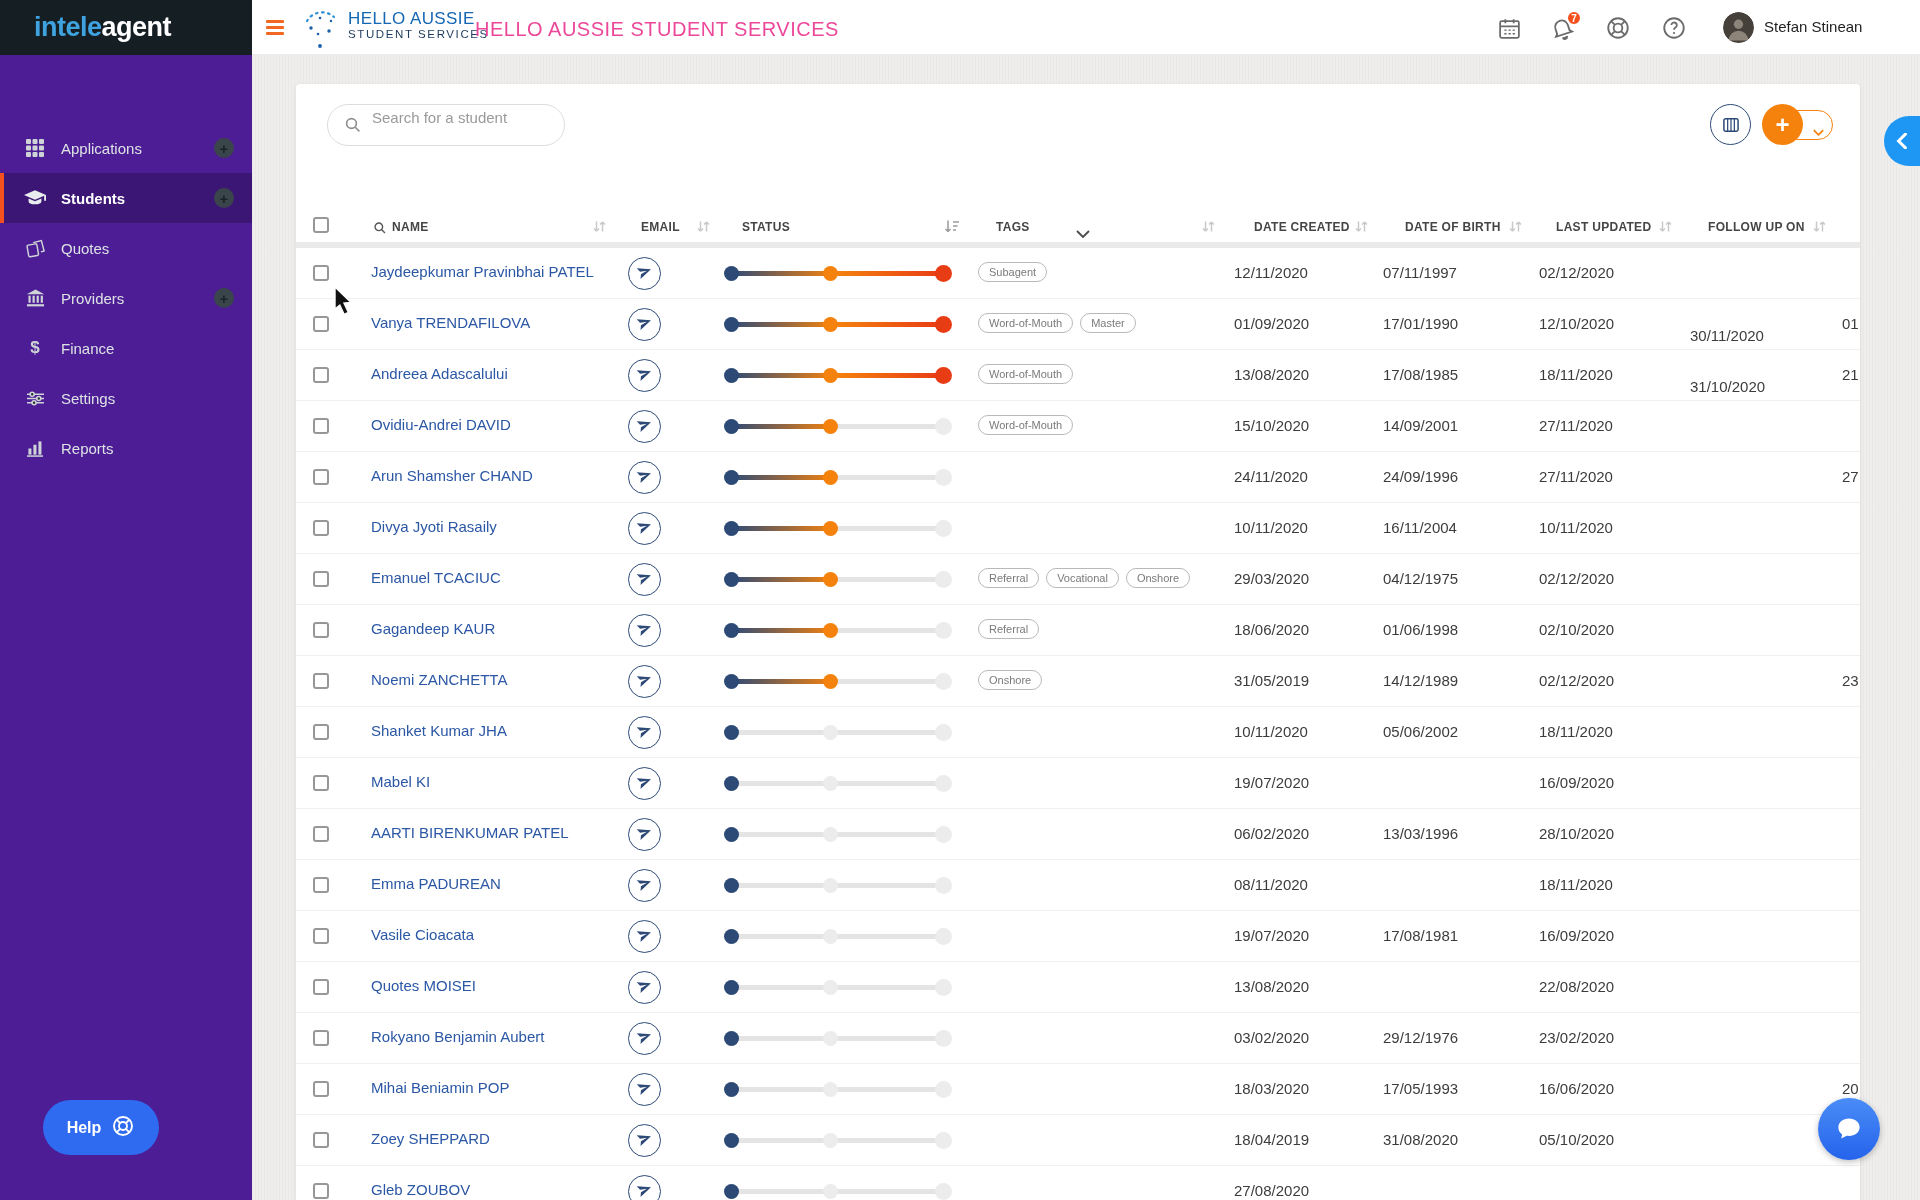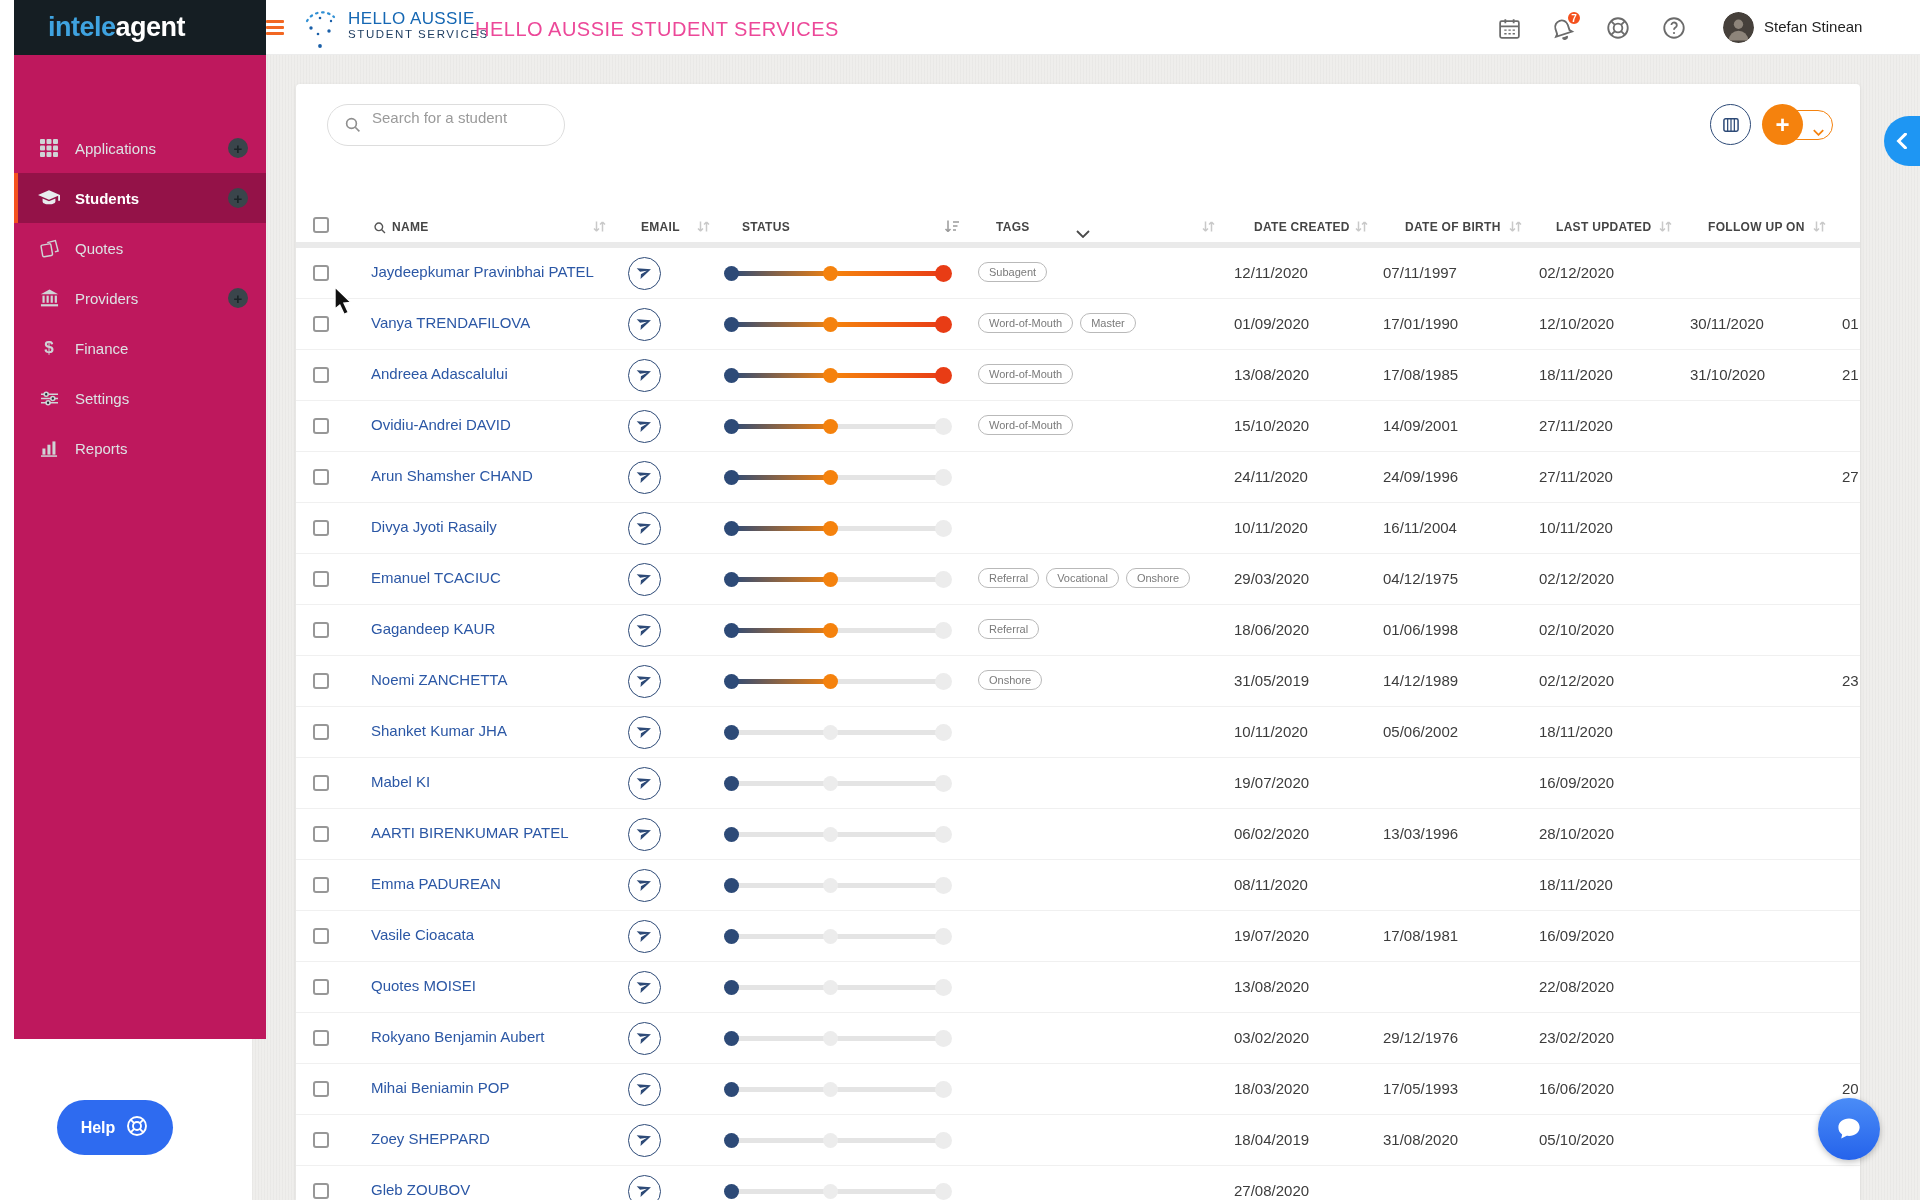--- a/index.html
+++ b/index.html
@@ -1,19 +1,19 @@
 <!DOCTYPE html>
 <html><head>
 <meta charset="utf-8">
 <style>
   * { box-sizing: border-box; margin: 0; padding: 0; }
   html,body { width:1920px; height:1200px; overflow:hidden; font-family:"Liberation Sans",sans-serif; background:#fff; position:relative; }
 
   
-  .sidebar { position:absolute; left:14px; top:0; width:252px; height:1039px; background:#be185d; z-index:6; }
+  .sidebar { position:absolute; left:0; top:0; width:252px; height:1200px; background:#4c1d95; z-index:6; }
   .logo-strip { height:55px; background:#151e23; display:flex; align-items:center; padding-left:34px; }
   .logo-text { font-size:27px; font-weight:bold; letter-spacing:-0.5px; }
   .logo-intele { color:#3fa3e0; } .logo-agent { color:#ffffff; }
   .nav { margin-top:68px; }
   .nav-item { height:50px; display:flex; align-items:center; padding:0 18px 0 24px; color:#dde2e4; font-size:15px; position:relative; cursor:pointer; }
   .nav-item.active { color:#fff; font-weight:bold; background:rgba(0,0,0,.22); }
   .nav-item.active::before { content:""; position:absolute; left:0; top:0; bottom:0; width:4px; background:#f4511e; }
   .nav-icon { width:22px; margin-right:15px; display:flex; justify-content:center; align-items:center; }
   .nav-label { flex:0 0 auto; }
   .nav-add { margin-left:auto; width:20px; height:20px; border-radius:50%; background:#3a454b; color:#1a2327; display:flex; align-items:center; justify-content:center; font-size:15px; font-weight:bold; line-height:1; }
@@ -73,21 +73,21 @@
   .stage-1 .s1, .stage-1 .s2, .stage-2 .s2 { background:#e4e4e4; }
   .stage-1 .d2, .stage-1 .d3, .stage-2 .d3 { background:#ececec; }
   .stage-2 .s1, .stage-3 .s1 { background:linear-gradient(90deg,#2d4a77,#f5820d); }
   .stage-2 .d2, .stage-3 .d2 { background:#f5820d; }
   .stage-3 .s2 { background:linear-gradient(90deg,#f5820d,#e83c15); }
   .stage-3 .d3 { background:#e83c15; }
   .cell-tags { position:absolute; left:682px; top:14px; display:flex; gap:7px; }
   .tag { border:1px solid #b9b9b9; border-radius:12px; color:#7a7a7a; font-size:11px; padding:3px 10px; white-space:nowrap; background:#fff; }
   .cell-date { position:absolute; top:16px; font-size:15px; color:#3c3c3c; white-space:nowrap; }
   .col-created { left:938px; } .col-dob { left:1087px; } .col-updated { left:1243px; }
-  .col-follow { left:1394px; } .col-extra { left:1546px; }
+  .col-follow { left:1394px;margin-top:12px; } .col-extra { left:1546px; }
 
   
   .right-tab { position:absolute; left:1884px; top:116px; width:44px; height:50px; background:#1e96f3; border-radius:25px 0 0 25px; display:flex; align-items:center; padding-left:12px; cursor:pointer; z-index:7; }
   .chat-bubble { position:absolute; left:1818px; top:1098px; width:62px; height:62px; border-radius:50%; background:linear-gradient(180deg,#4a8cf7,#2563eb); display:flex; align-items:center; justify-content:center; cursor:pointer; z-index:7; box-shadow:0 2px 6px rgba(0,0,0,.25); }
   .cursor { position:absolute; left:332px; top:286px; z-index:9; pointer-events:none; }
 </style>
 </head>
 <body>
 
 <div class="sidebar">

